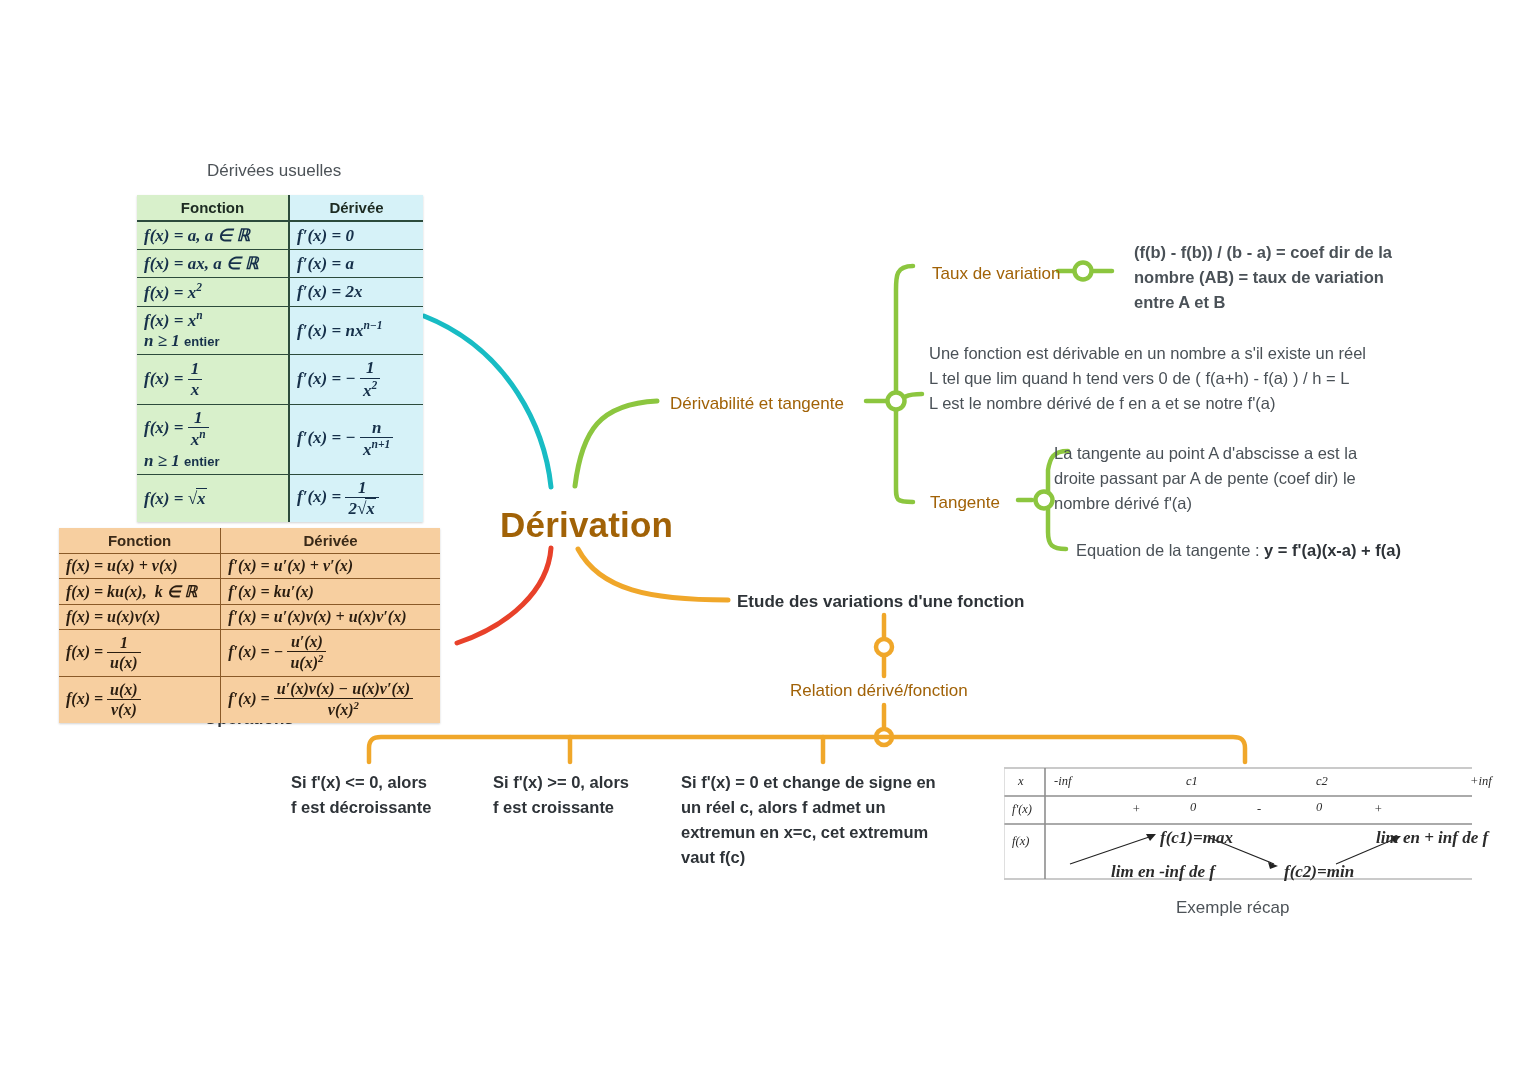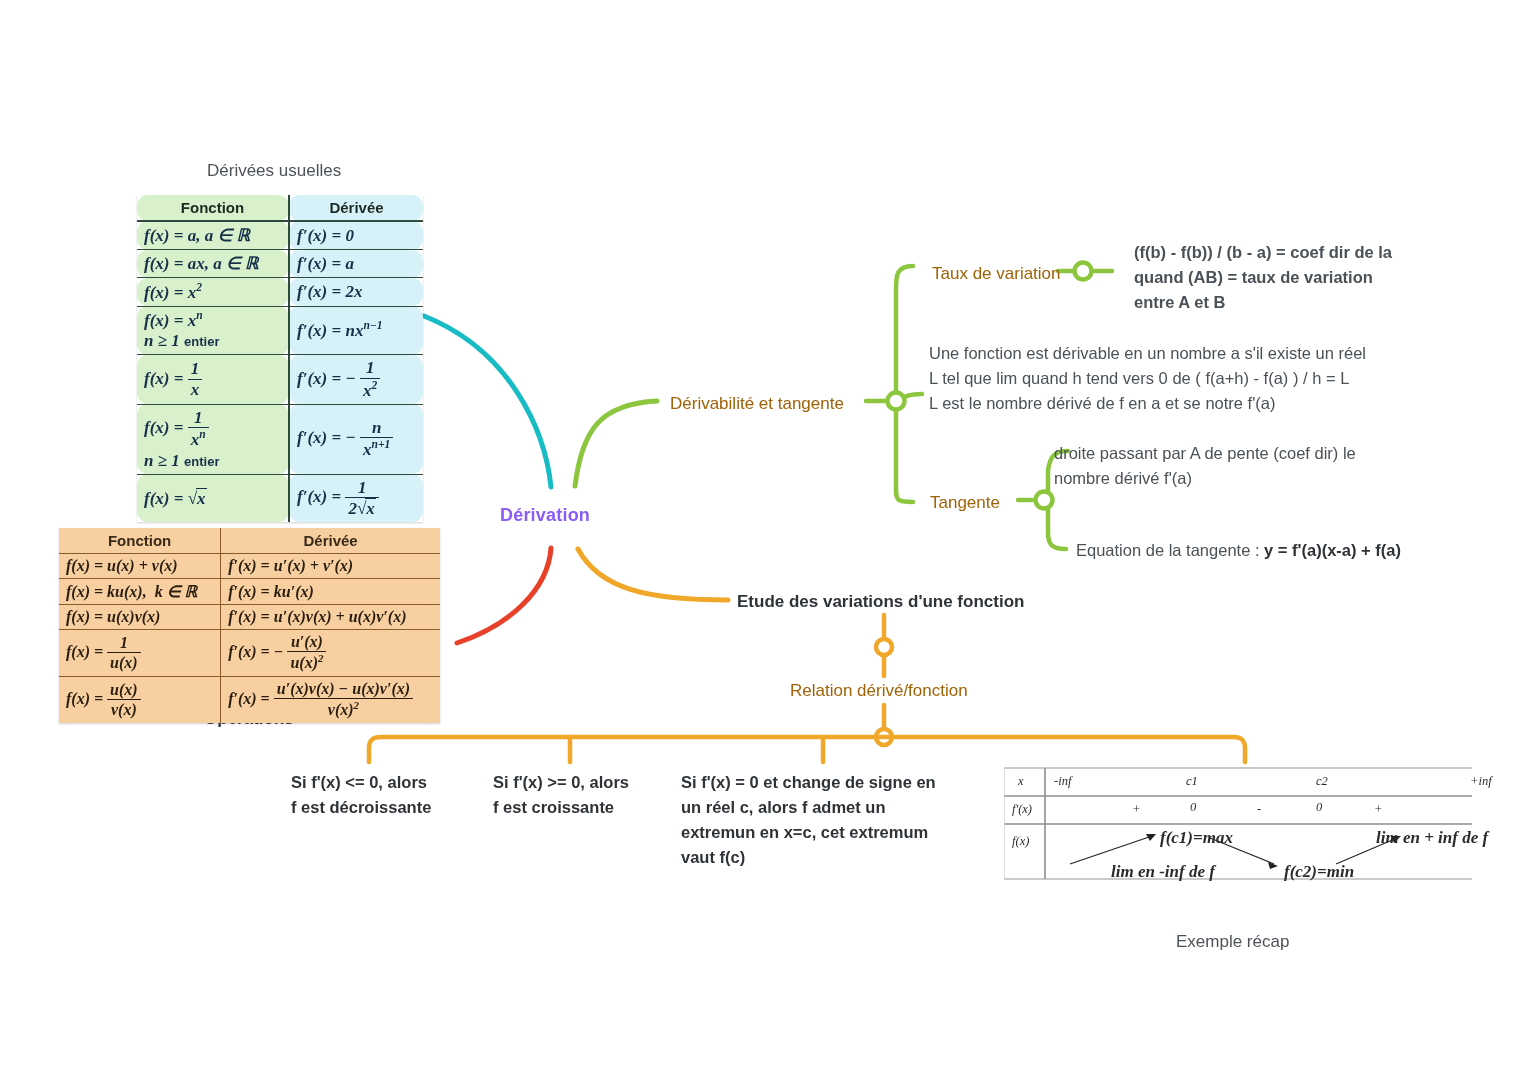--- a/index.html
+++ b/index.html
@@ -5,27 +5,27 @@
   html,body{margin:0;padding:0;background:#ffffff;}
   body{width:1528px;height:1080px;position:relative;overflow:hidden;
        font-family:"Liberation Sans",sans-serif;color:#3b4146;}
   .canvas{position:absolute;inset:0;}
   svg.lines{position:absolute;left:0;top:0;width:1528px;height:1080px;pointer-events:none;}
 
   
   .node-label{position:absolute;font-size:17px;color:#a16207;line-height:1.45;white-space:nowrap;}
   .leaf-text{position:absolute;font-size:16.5px;color:#4a5157;line-height:1.52;}
   .bold-label{font-weight:bold;color:#2e3338;}
-  .center-title{position:absolute;font-size:18px;font-weight:bold;color:#8b5cf6;letter-spacing:.2px;}
+  .center-title{position:absolute;font-size:35px;font-weight:bold;color:#a16207;letter-spacing:.2px;}
   .cap{position:absolute;font-size:17px;color:#4d5358;}
   .cap-bold{position:absolute;font-size:17px;font-weight:bold;color:#33383d;}
 
   
   .ftable{position:absolute;border-collapse:collapse;font-family:"Liberation Serif",serif;}
-  .ftable td,.ftable th{border-bottom:1.6px solid #2c4b3c;padding:3px 7px;vertical-align:middle;border-radius:11px;}
+  .ftable td,.ftable th{border-bottom:1.6px solid #2c4b3c;padding:3px 7px;vertical-align:middle;}
   .ftable th{font-family:"Liberation Sans",sans-serif;font-size:15px;font-weight:bold;color:#1d2b22;
              border-bottom:2px solid #2c4b3c;padding:4px 7px;text-align:center;}
 
   
   #tbl-usuelles{left:137px;top:195px;width:286px;box-shadow:0 1px 2px rgba(0,0,0,.18);}
   #tbl-usuelles .cF{background:#d8f0cb;width:152px;}
   #tbl-usuelles .cD{background:#d6f2f8;width:134px;border-left:2px solid #2c4b3c;}
   #tbl-usuelles tr:last-child td{border-bottom:none;}
 
   
@@ -93,21 +93,21 @@
 
     <path d="M369,762 L369,748 C369,740 373,737 381,737 L1233,737 C1241,737 1245,740 1245,748 L1245,762" fill="none" stroke="#F0A72A" stroke-width="4.5" stroke-linecap="round" stroke-linejoin="round"></path>
     <line x1="570" y1="737" x2="570" y2="762" stroke="#F0A72A" stroke-width="4.5" stroke-linecap="round"></line>
     <line x1="823" y1="737" x2="823" y2="762" stroke="#F0A72A" stroke-width="4.5" stroke-linecap="round"></line>
   </svg>
 
   <div class="center-title" style="left:500px;top:505px;">Dérivation</div>
 
   <div class="cap" style="left:207px;top:161px;">Dérivées usuelles</div>
   <div class="cap-bold" style="left:204px;top:709px;">Opérations</div>
-  <div class="cap" style="left:1176px;top:898px;margin-top:34px;">Exemple récap</div>
+  <div class="cap" style="left:1176px;top:898px;">Exemple récap</div>
 
   <table class="ftable" id="tbl-usuelles">
     <tbody>
         <tr>
       <th class="cF">Fonction</th>
       <th class="cD">Dérivée</th>
     </tr>
     <tr>
       <td class="cF"><span class="m">f(x) = a, a ∈ ℝ</span></td>
       <td class="cD"><span class="m">f′(x) = 0</span></td>
@@ -191,31 +191,32 @@
     </table>
 
   <div class="node-label" style="left:670px;top:392px;">Dérivabilité et tangente</div>
 
   <div class="node-label" style="left:932px;top:262px;">Taux de variation</div>
 
   <div class="node-label" style="left:930px;top:491px;">Tangente</div>
 
   <div class="leaf-text" style="left:1134px;top:240px;width:320px;font-weight:bold;">
     <div>(f(b) - f(b)) / (b - a) = coef dir de la</div>
-    <div>quand (AB) = taux de variation</div>
+    <div>nombre (AB) = taux de variation</div>
     <div>entre A et B</div>
   </div>
 
   <div class="leaf-text" style="left:929px;top:341px;width:520px;">
     <div>Une fonction est dérivable en un nombre a s'il existe un réel</div>
     <div>L tel que lim quand h tend vers 0 de ( f(a+h) - f(a) ) / h = L</div>
     <div>L est le nombre dérivé de f en a et se notre f'(a)</div>
   </div>
 
   <div class="leaf-text" style="left:1054px;top:441px;width:400px;">
+    <div>La tangente au point A d'abscisse a est la</div>
     <div>droite passant par A de pente (coef dir) le</div>
     <div>nombre dérivé f'(a)</div>
   </div>
 
   <div class="leaf-text" style="left:1076px;top:538px;width:400px;">
     <span>Equation de la tangente : </span><span class="bold-label">y = f'(a)(x-a) + f(a)</span>
   </div>
 
   <div class="node-label bold-label" style="left:737px;top:590px;font-size:17px;">Etude des variations d'une fonction</div>
 

